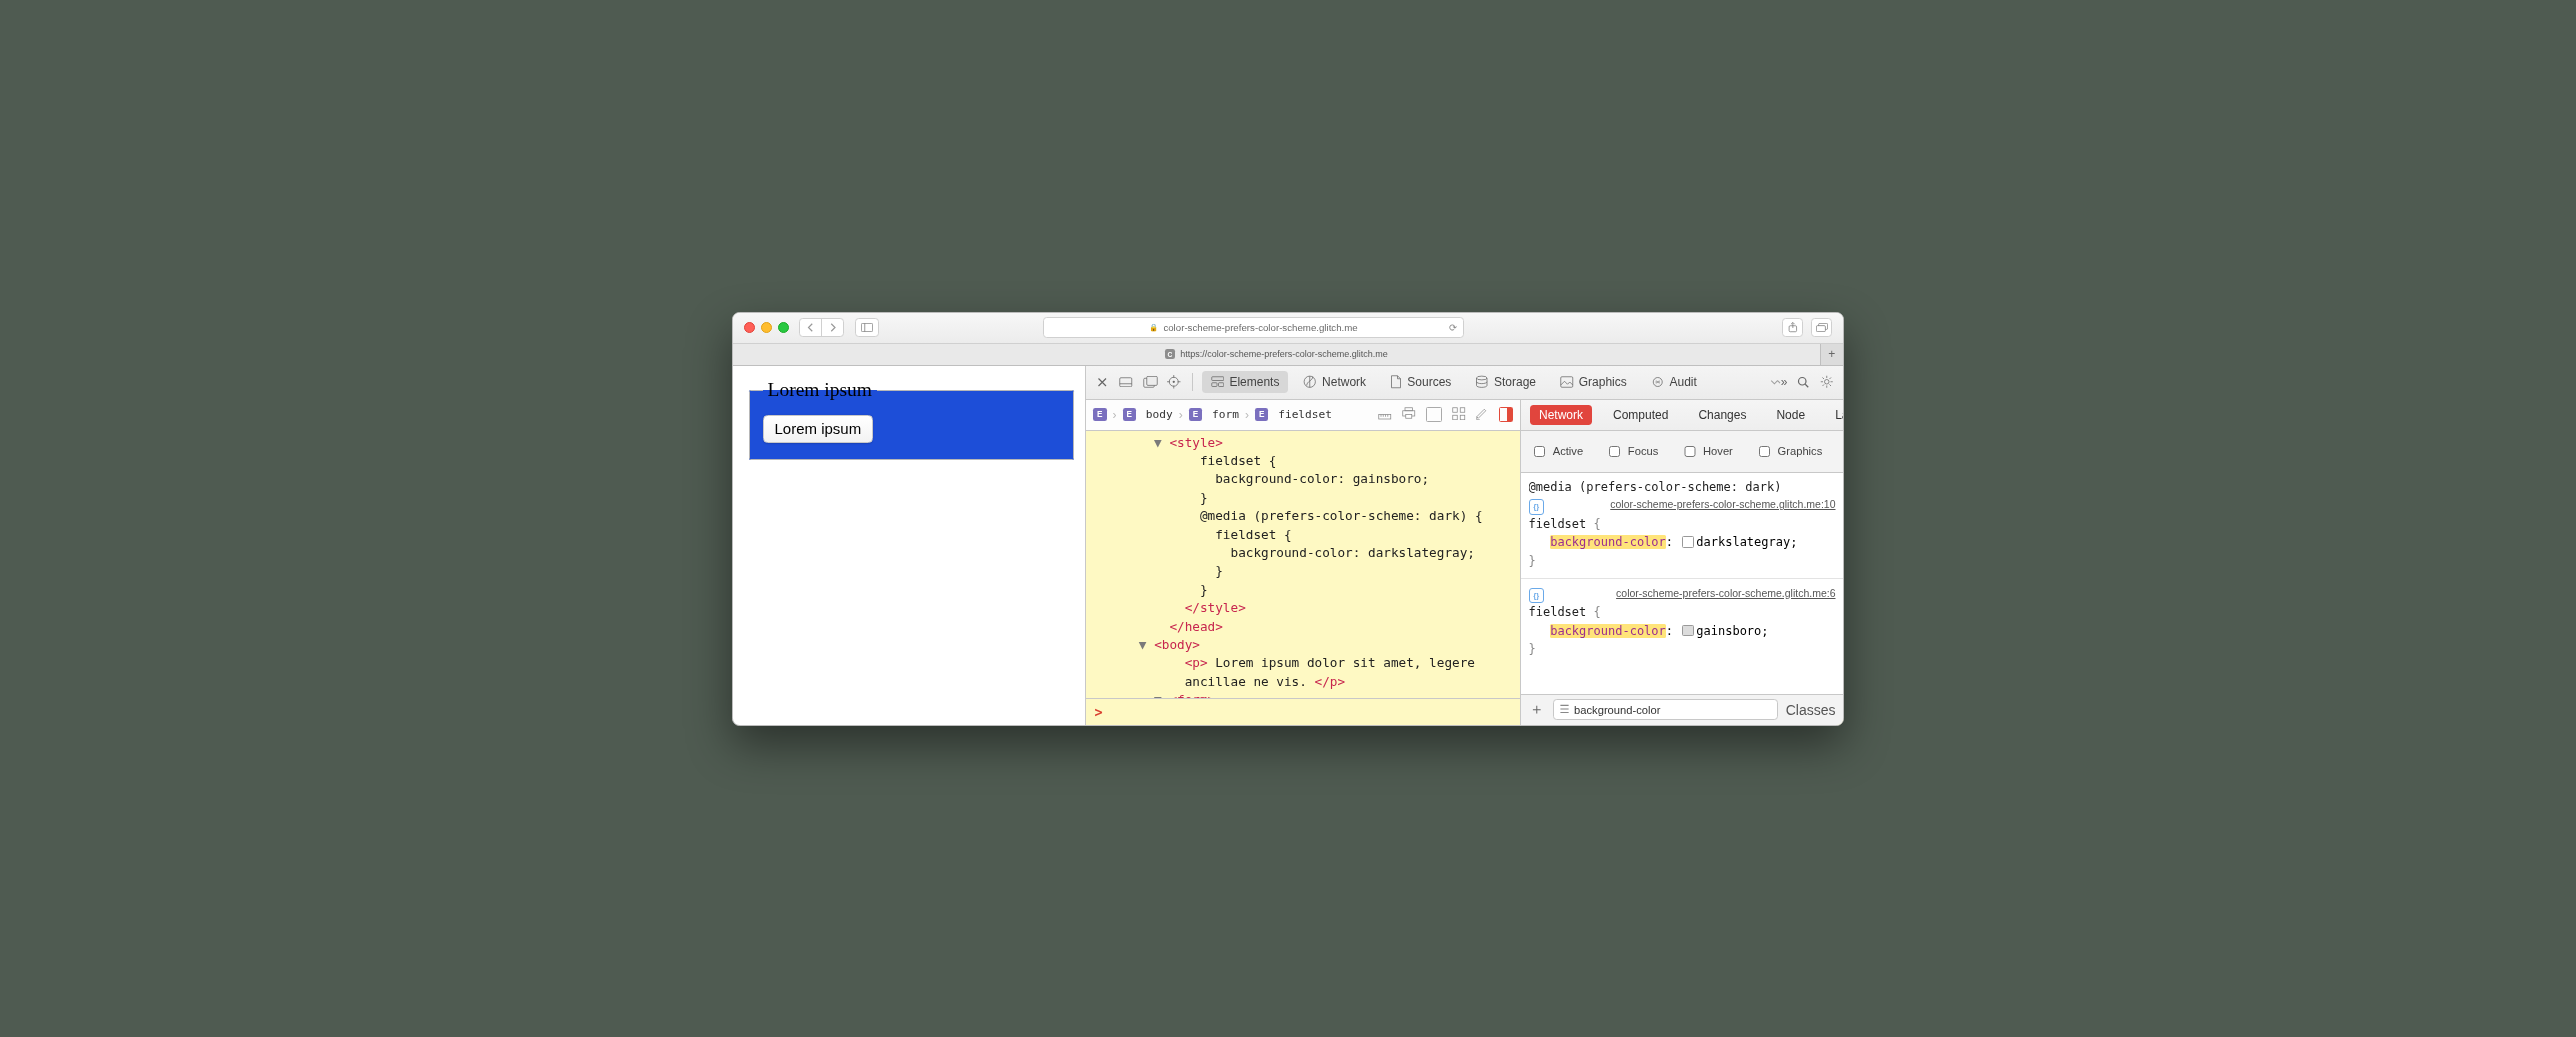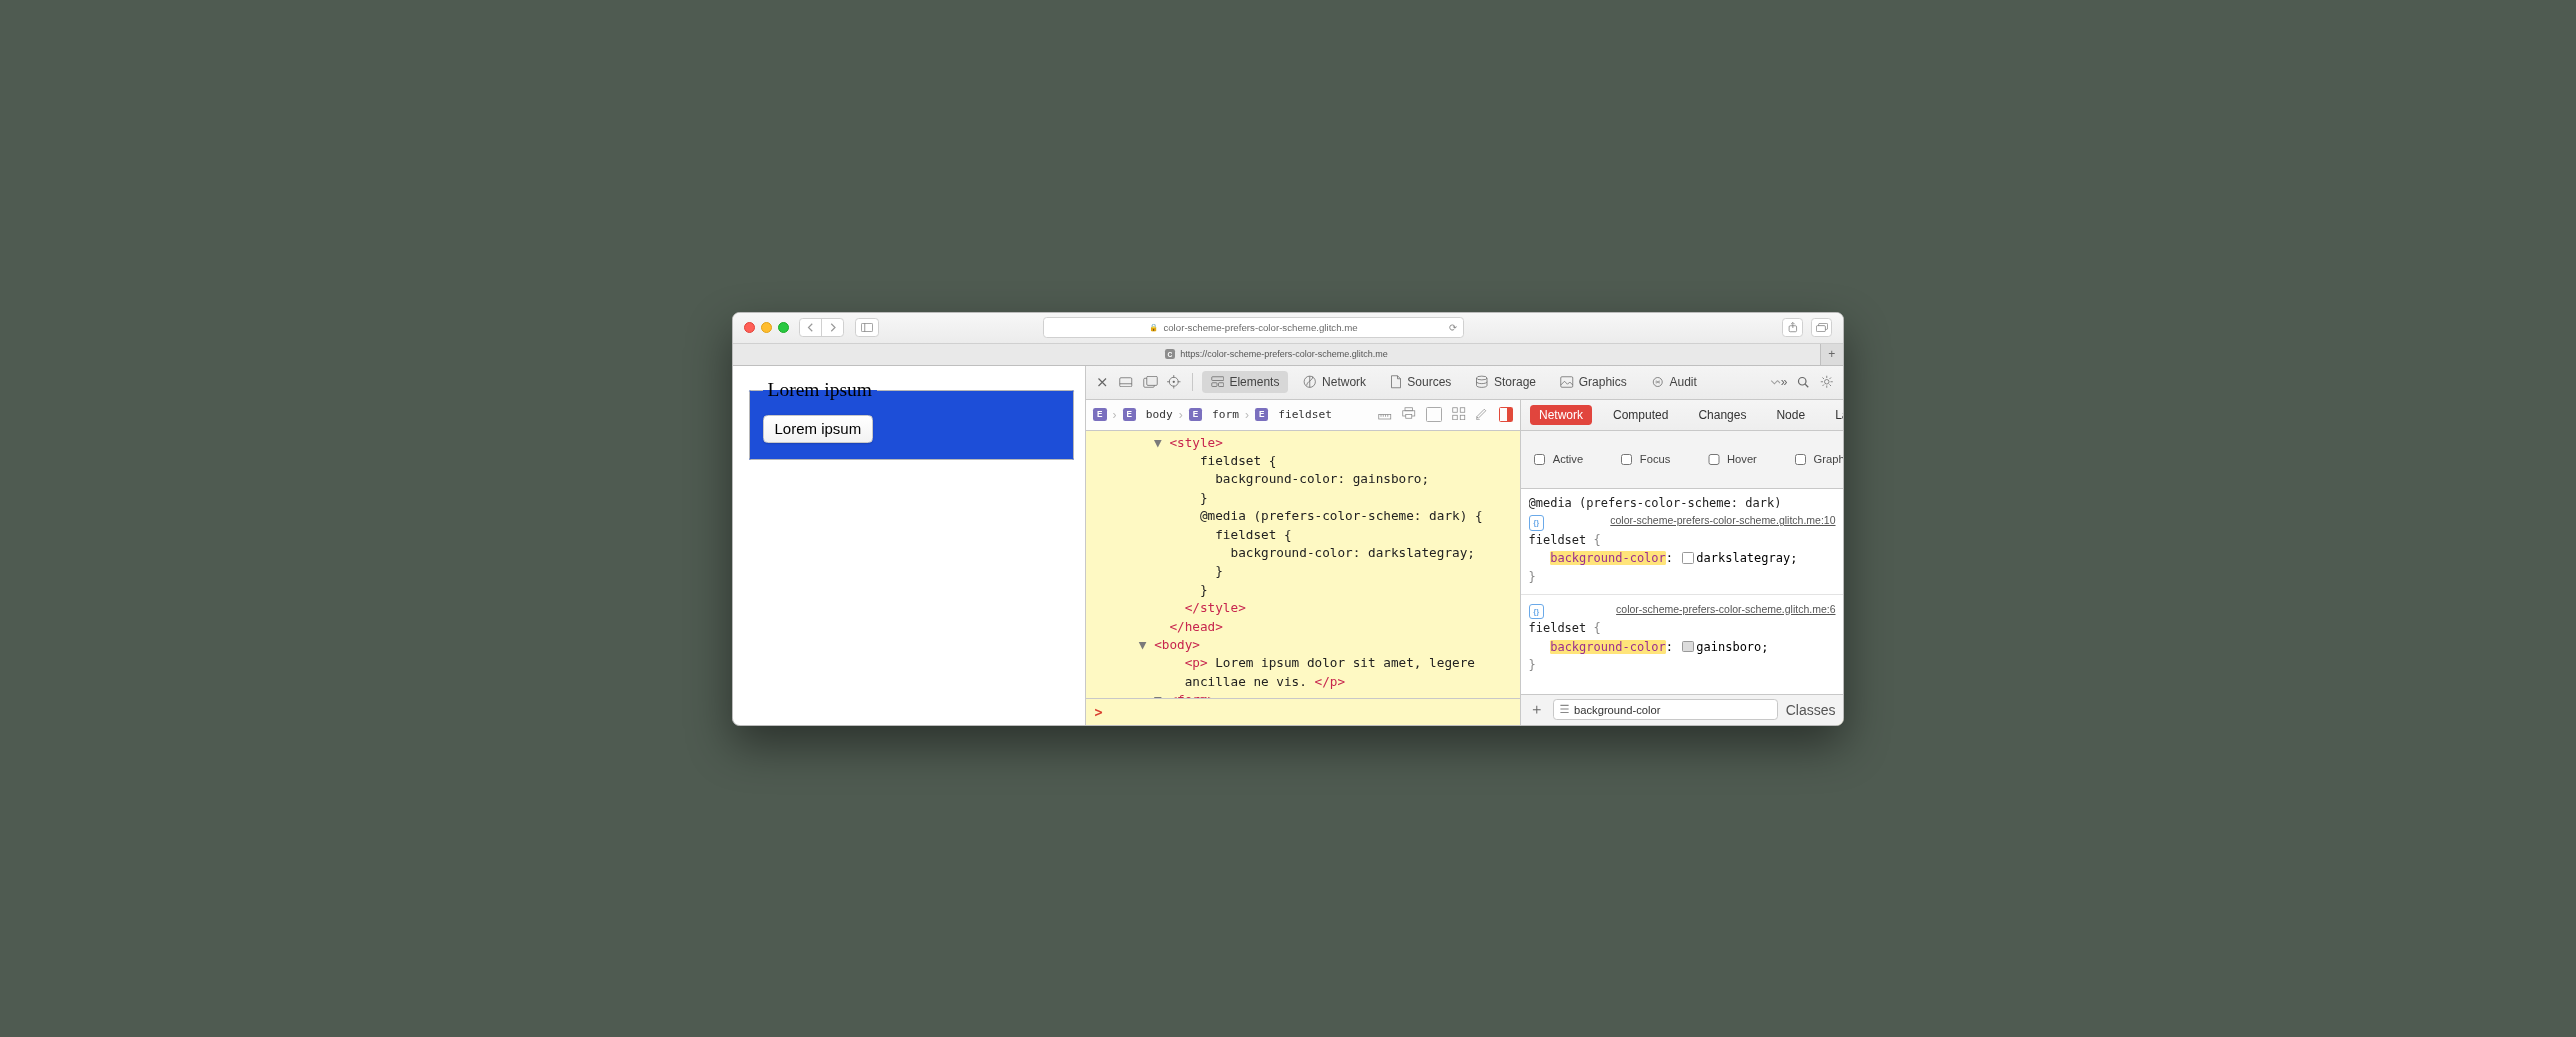--- a/index.html
+++ b/index.html
@@ -70,21 +70,21 @@
   .dom .line{white-space:pre;padding:0 7.5px}
   .dom .tag{color:var(--code-tag)}
   .dom .txt{color:#222}
   .dom .tri{color:#7a7a7a}
   .console-row{height:25.5px;border-top:0.7px solid var(--toolbar-border);display:flex;align-items:center;padding:0 9px;font-family:var(--mono);font-size:13.5px;color:#d94030;font-weight:700}
   
   .styles-col{width:322px;display:flex;flex-direction:column;background:#fff}
   .styles-tabs{height:30px;border-bottom:0.7px solid var(--toolbar-border);display:flex;align-items:center;gap:12px;padding:0 9px;background:linear-gradient(#f5f5f5,#eee)}
   .styles-tabs .stab{font-size:12px;color:#333;padding:3px 9px;border-radius:3.7px}
   .styles-tabs .stab.active{background:#e1453d;color:#fff}
-  .pseudo-row{height:25.5px;border-bottom:0.7px solid var(--toolbar-border);display:flex;align-items:center;gap:34px;padding:16px 9px;background:#f3f3f3}
+  .pseudo-row{height:25.5px;border-bottom:0.7px solid var(--toolbar-border);display:flex;align-items:center;gap:22px;padding:8px 9px;background:#f3f3f3}
   .pseudo-row label{display:flex;align-items:center;gap:4.5px;color:#444;font-size:11.2px}
   .pseudo-row input{width:11.2px;height:11.2px}
   .rules{flex:1;overflow:auto;font-family:var(--mono);font-size:12px;padding:4.5px 7.5px;line-height:1.55}
   .rules .media{color:#222}
   .rules .link{color:#555;text-decoration:underline;float:right;font-size:10.5px;font-family:var(--sys)}
   .rules .jump{display:inline-flex;width:13.5px;height:13.5px;border:1.1px solid #6aa9e9;border-radius:3px;align-items:center;justify-content:center;color:#6aa9e9;font-size:7.5px;font-weight:700;margin-right:4.5px;font-family:var(--sys)}
   .rules .sel-name{color:#222}
   .rules .prop{color:#9b2f8f}
   .rules .hlspan{background:var(--hl);border-radius:1.5px}
   .rules .swatch{display:inline-block;width:9.7px;height:9.7px;border:0.7px solid #999;border-radius:1.5px;vertical-align:-1.5px;margin:0 2.2px}

